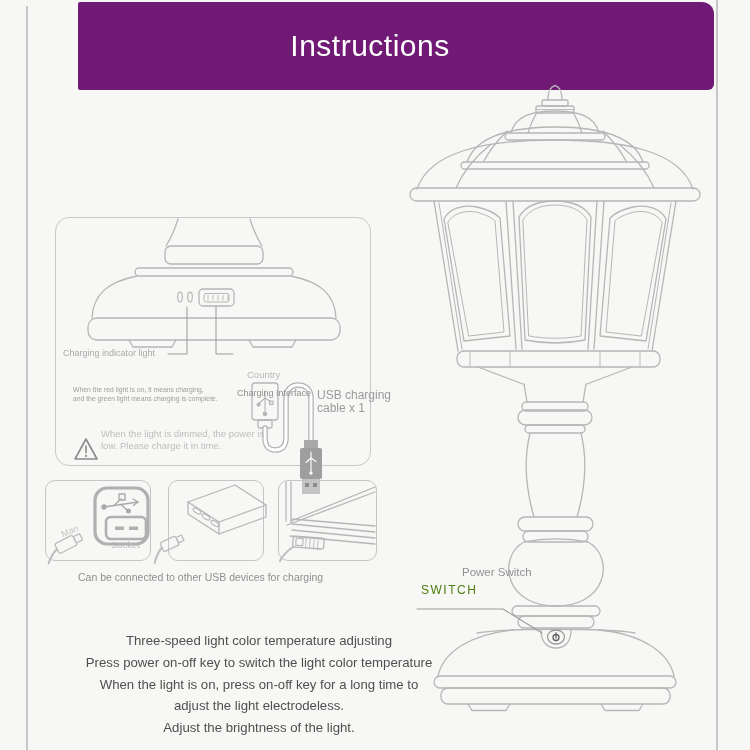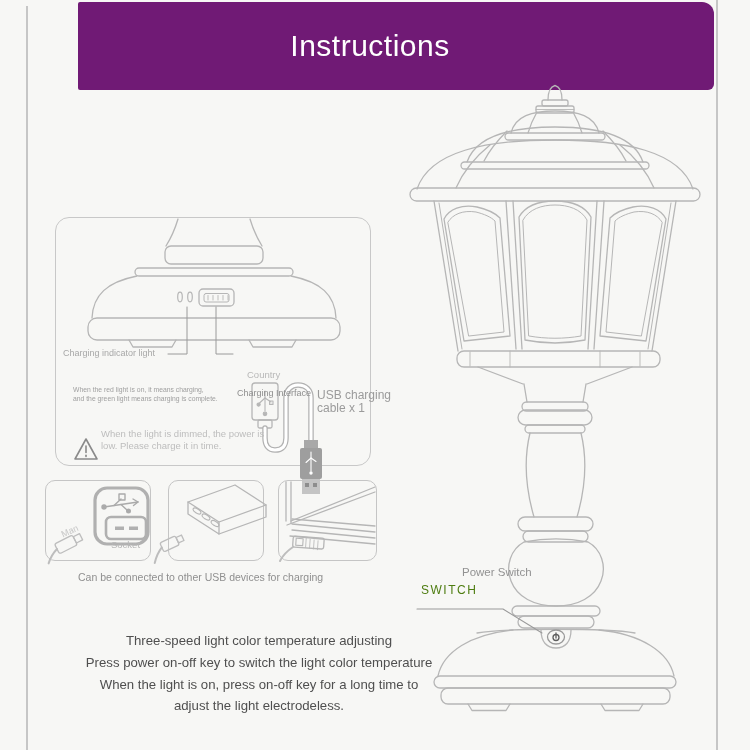--- a/index.html
+++ b/index.html
@@ -302,13 +302,14 @@
 <div class="caption">Can be connected to other USB devices for charging</div>
 
 <div class="lbl lbl-power-switch">Power Switch</div>
 <div class="lbl lbl-switch">SWITCH</div>
 
 <div class="footer">
   <div>Three-speed light color temperature adjusting</div>
   <div>Press power on-off key to switch the light color temperature</div>
   <div>When the light is on, press on-off key for a long time to</div>
   <div>adjust the light electrodeless.</div>
+  <div>Adjust the brightness of the light.</div>
 </div>
 
 </body></html>

